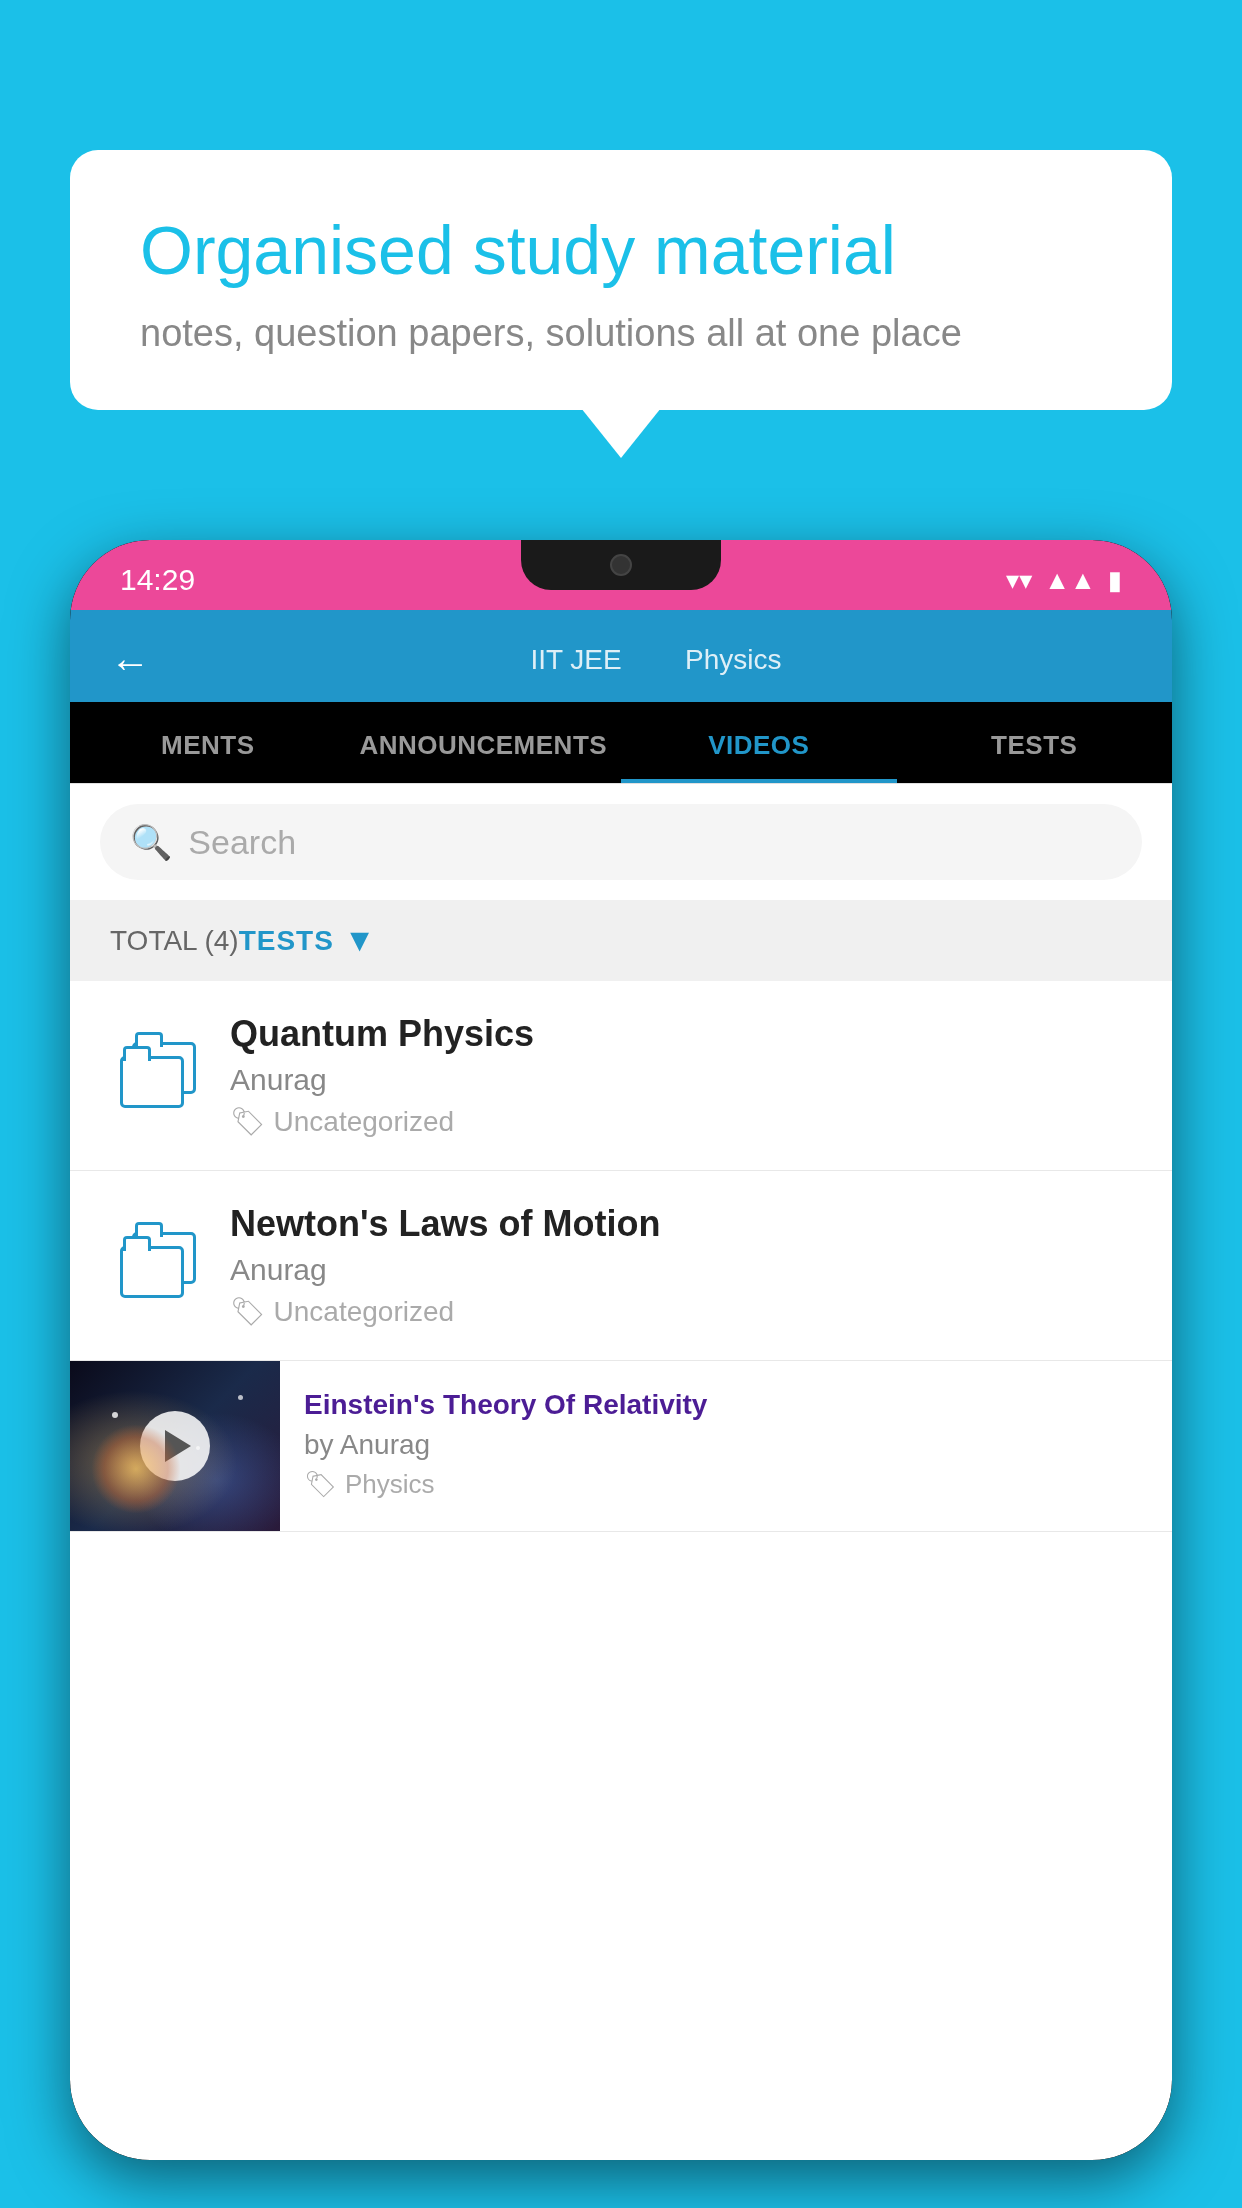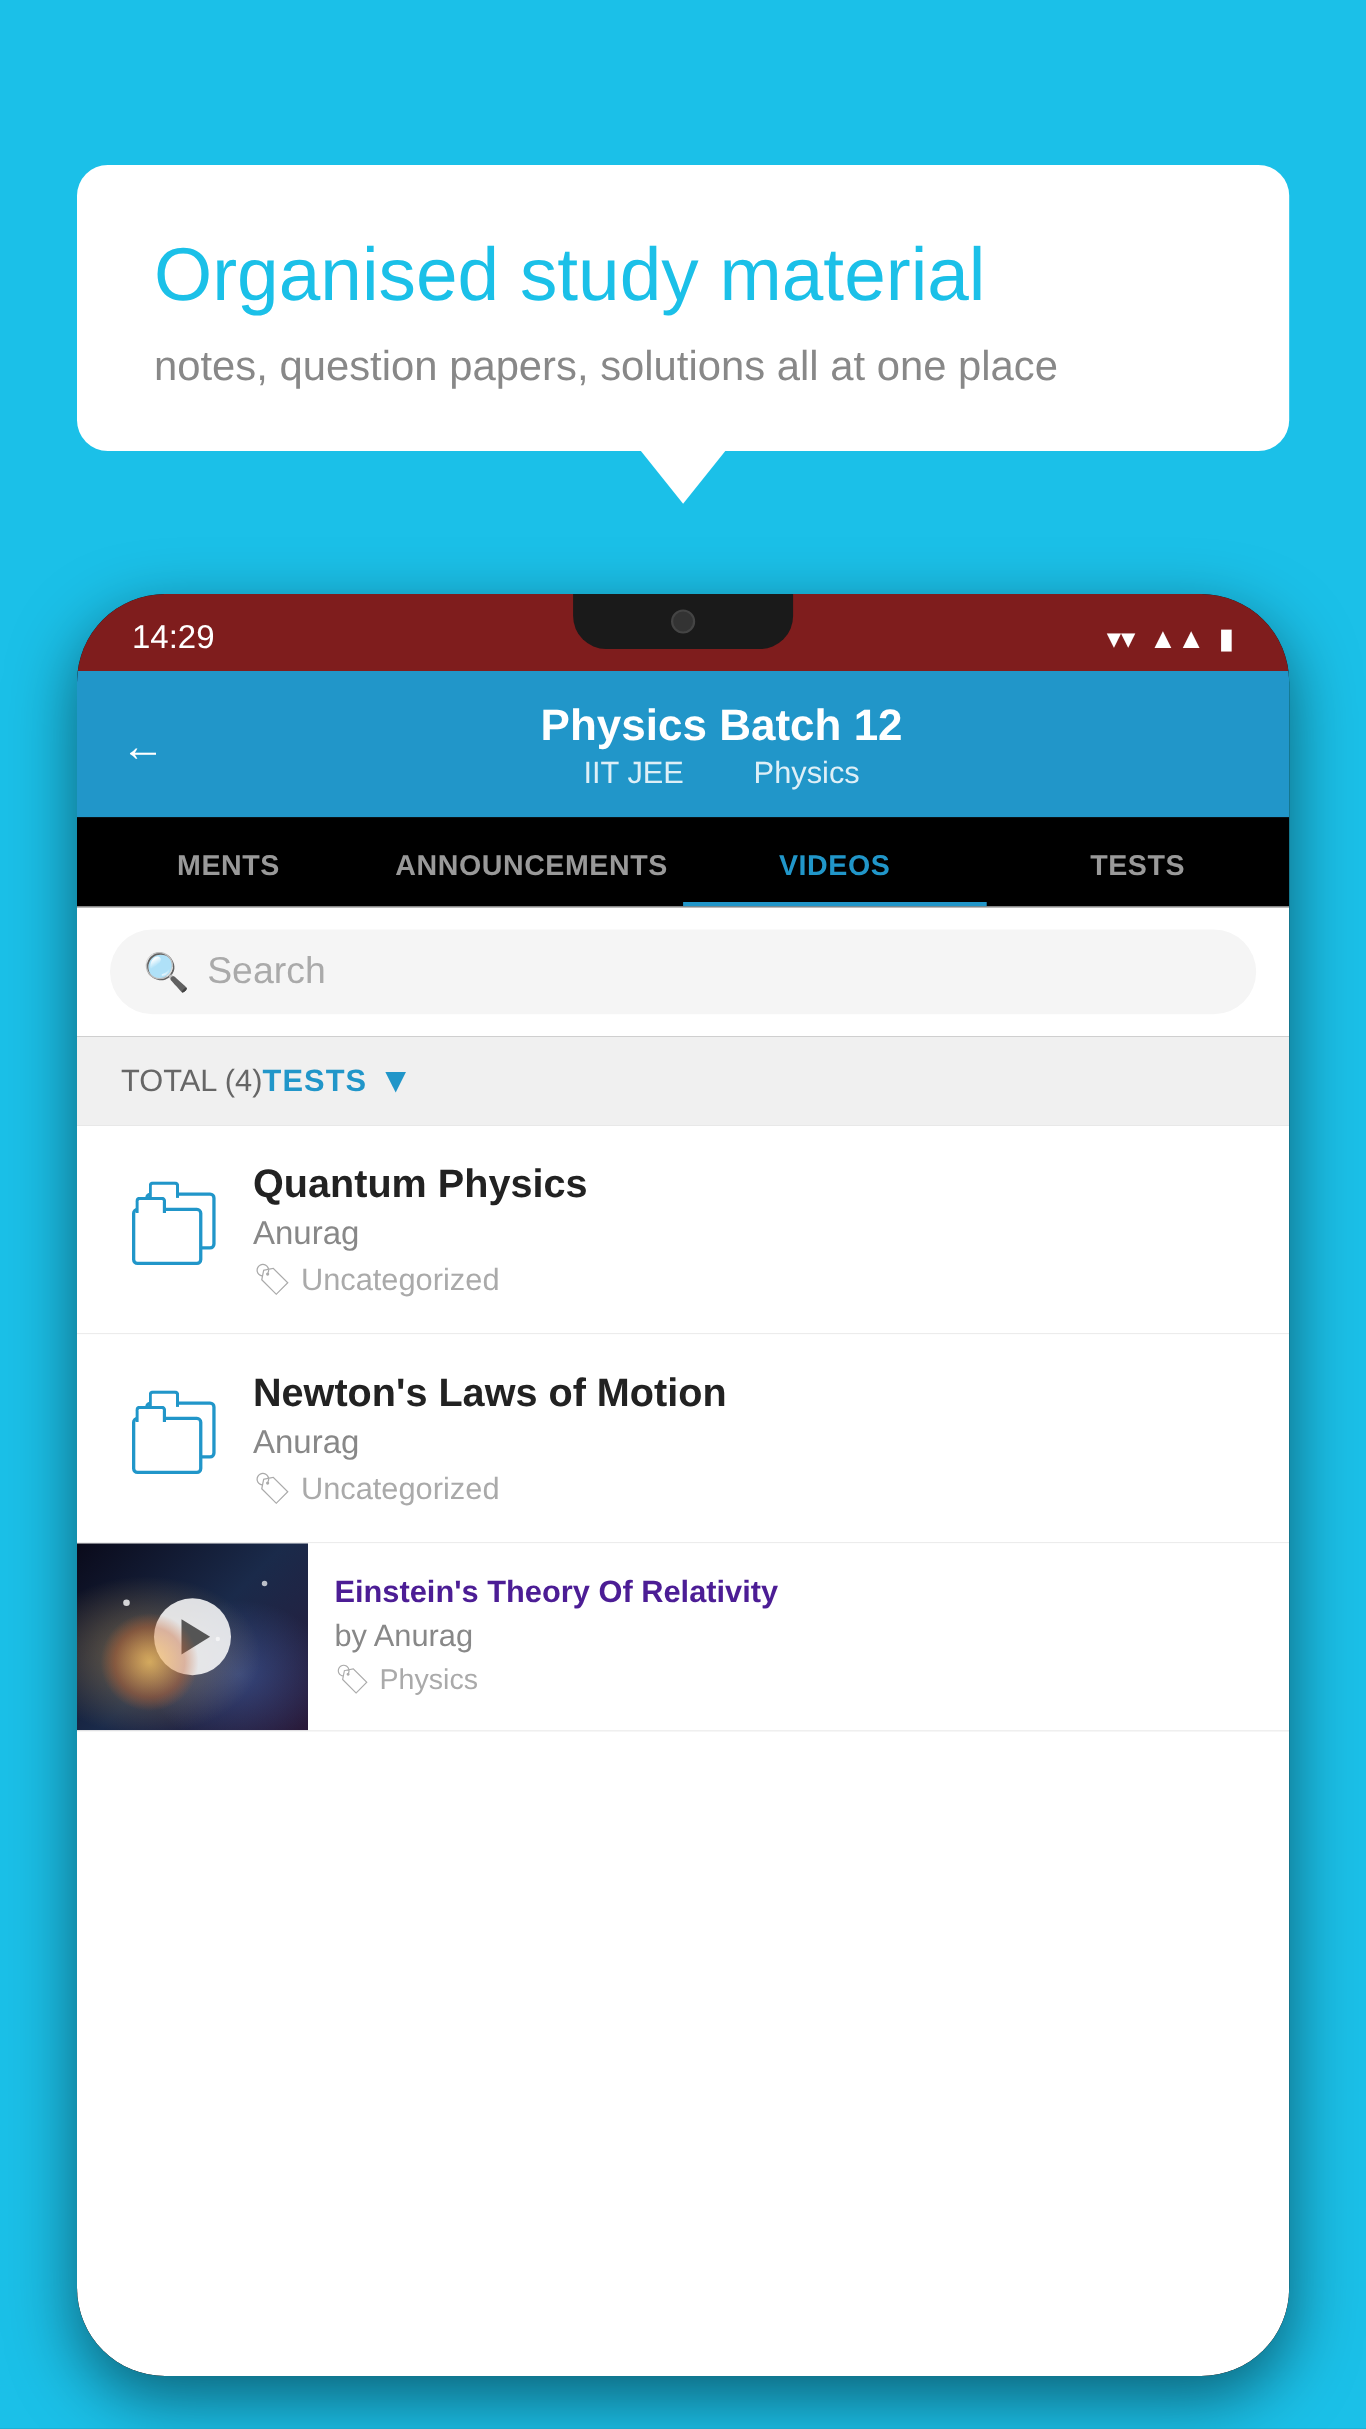--- a/index.html
+++ b/index.html
@@ -108,21 +108,21 @@
       width: 22px;
       height: 22px;
       background: #333;
       border-radius: 50%;
       border: 2px solid #444;
     }
 
     
     .status-bar {
       height: 70px;
-      background: #7f1d1d;
+      background: #ec4899;
       display: flex;
       align-items: center;
       justify-content: space-between;
       padding: 0 50px;
       padding-top: 10px;
     }
     .status-time {
       color: white;
       font-size: 30px;
       font-weight: 500;
@@ -389,21 +389,20 @@
           <div class="status-icons">
             <span style="color:white;font-size:26px;">▾▾</span>
             <span style="color:white;font-size:26px;">▲▲</span>
             <span style="color:white;font-size:26px;">▮</span>
           </div>
         </div>
 
         <div class="app-header">
           <span class="back-arrow">←</span>
           <div class="header-text">
-            <div class="header-title">Physics Batch 12</div>
             <div class="header-subtitle">
               <span>IIT JEE</span>
               <span> &nbsp; </span>
               <span>Physics</span>
             </div>
           </div>
         </div>
 
         <div class="tabs-bar">
           <div class="tab-item">MENTS</div>

